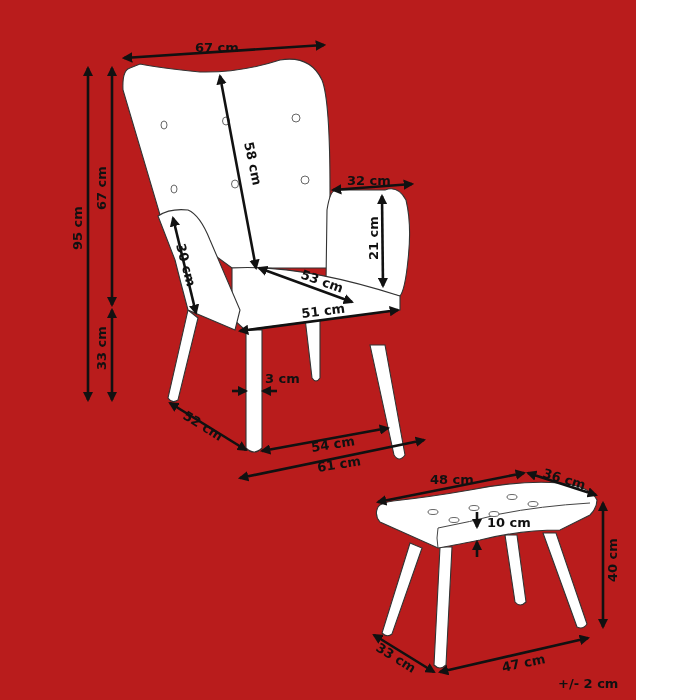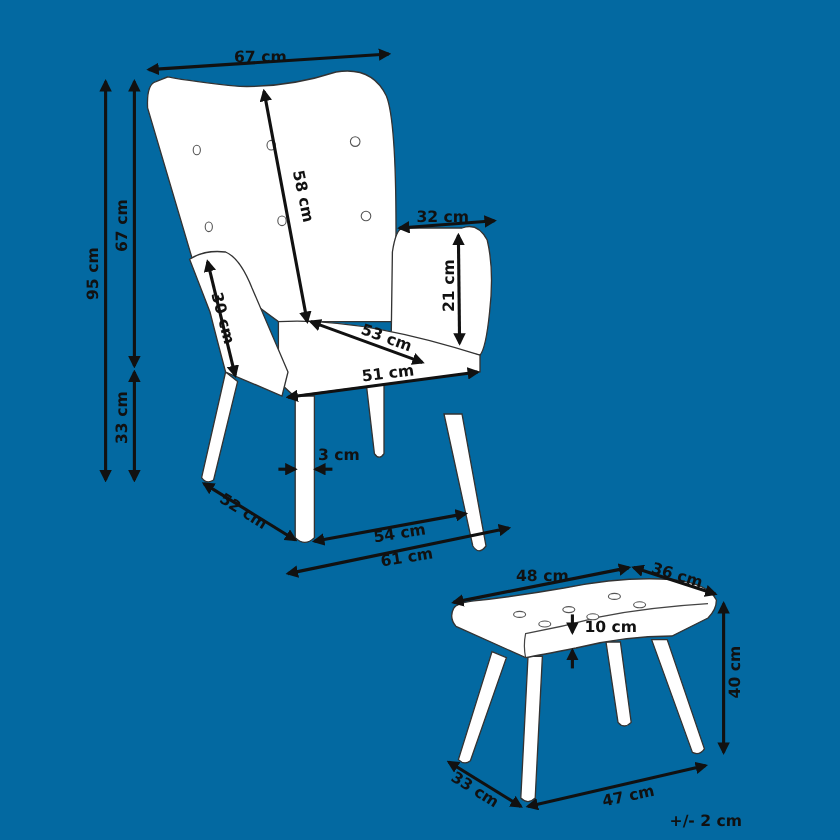--- a/index.html
+++ b/index.html
@@ -1,16 +1,16 @@
 <!DOCTYPE html>
 <html><head>
 <meta charset="utf-8">
 <style>
   html, body { margin:0; padding:0; background:#fff; }
-  #canvas { position:relative; width:700px; height:700px; background:#0369a1; overflow:hidden; }
+  #canvas { position:relative; width:636px; height:700px; background:#b91c1c; overflow:hidden; }
   svg { position:absolute; left:0; top:0; }
   .outline { fill:#fff; stroke:#333; stroke-width:1.1; }
   .thin { fill:none; stroke:#444; stroke-width:1; }
   .dim { stroke:#111; stroke-width:2.6; fill:none; }
   .btn { fill:#fff; stroke:#555; stroke-width:0.9; }
   .lbl { font-family:"DejaVu Sans", sans-serif; font-weight:bold; font-size:13px; fill:#111; }
 </style>
 </head>
 <body>
 

